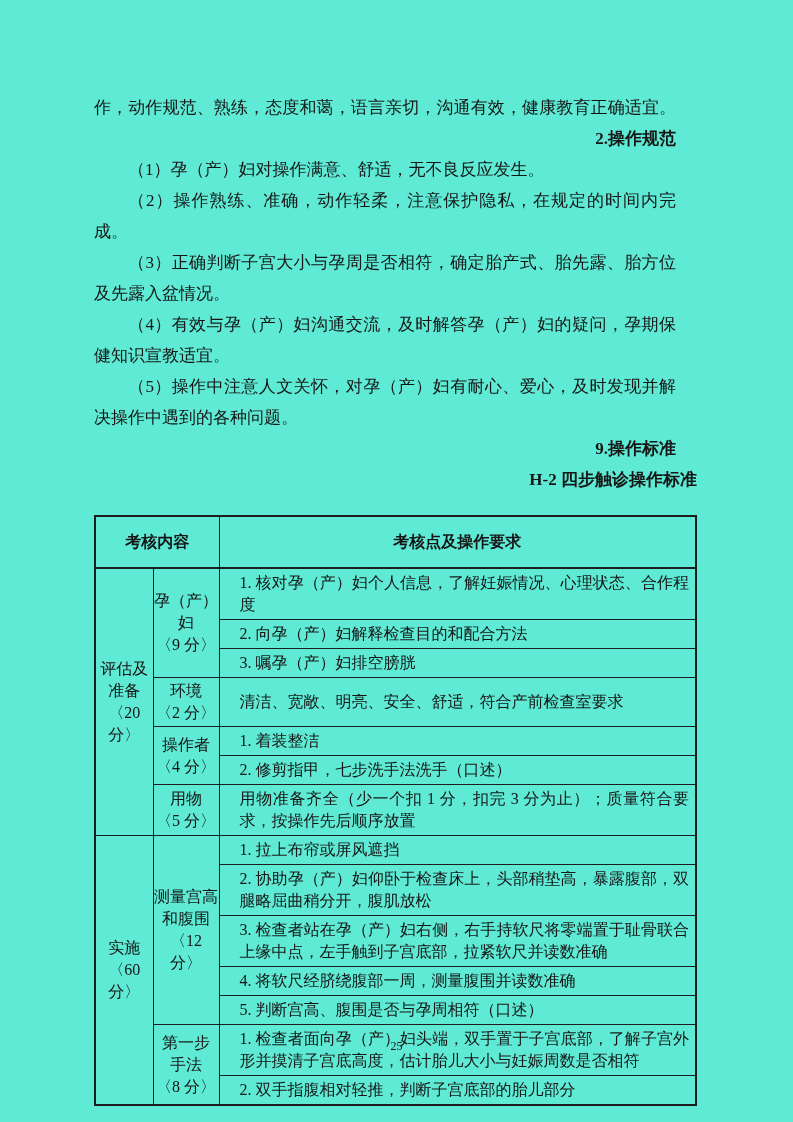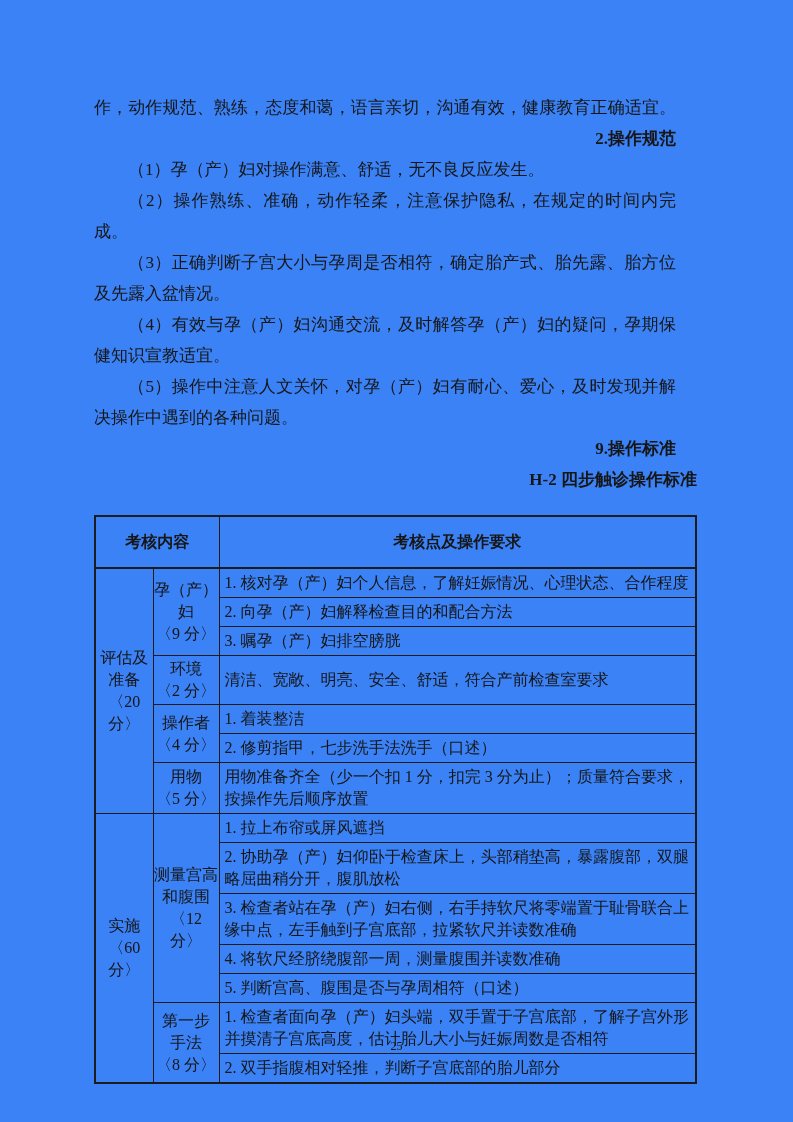--- a/index.html
+++ b/index.html
@@ -5,21 +5,21 @@
   html, body {
     margin: 0;
     padding: 0;
     background: #ffffff;
   }
   .page {
     position: relative;
     width: 793px;
     height: 1122px;
     box-sizing: border-box;
-    background: #3b82f6;
+    background: #5eead4;
     color: #161616;
     font-family: "Liberation Serif", "DejaVu Serif", serif;
     padding: 92px 0 0 94px;
     overflow: hidden;
   }
   .textblock {
     width: 582px;
   }
   .para {
     margin: 0;
@@ -71,21 +71,21 @@
     vertical-align: middle;
   }
   td.group-cell, td.sub-cell {
     text-align: center;
     font-weight: 400;
     white-space: pre-line;
     padding: 2px 0;
   }
   td.item-cell {
     text-align: left;
-    padding: 3px 6px 3px 5px;
+    padding: 3px 6px 3px 20px;
     text-align: justify;
   }
   .page-footer {
     position: absolute;
     top: 1036px;
     left: 0;
     width: 793px;
     text-align: center;
     font-size: 12px;
     line-height: 20px;

